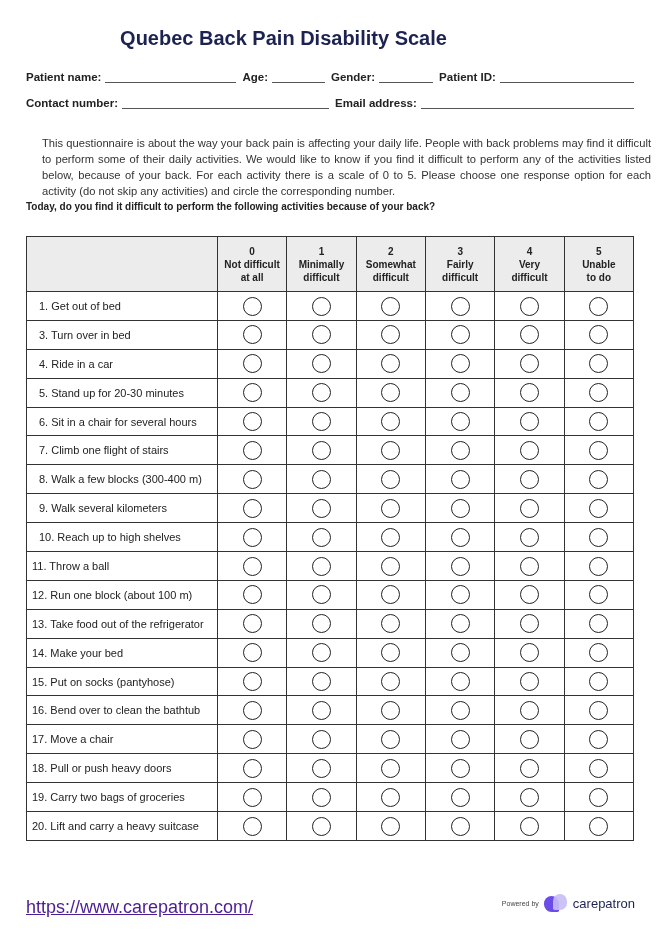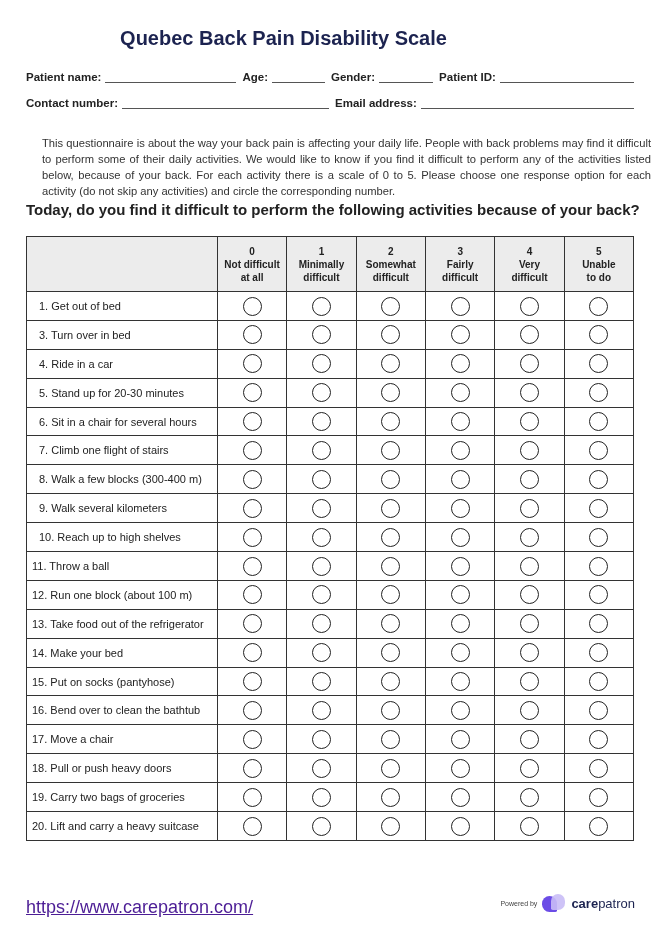--- a/index.html
+++ b/index.html
@@ -8,21 +8,21 @@
   .title { position: absolute; top: 27px; left: 0; width: 567px; text-align: center;
     font-size: 20px; font-weight: bold; color: #1c2350; }
   .field-row { position: absolute; left: 26px; width: 608px; display: flex; align-items: flex-end;
     font-size: 11.5px; font-weight: bold; color: #222; }
   .field-row .lbl { white-space: nowrap; margin-right: 4px; }
   .field-row .line { border-bottom: 1px solid #555; height: 13px; margin-right: 6px; }
   .row1 { top: 70px; justify-content: space-between; }
   .row2 { top: 96px; align-items: flex-end; }
   .intro { position: absolute; left: 42px; top: 135px; width: 609px; font-size: 11.2px; line-height: 16px;
     text-align: justify; color: #333; }
-  .question { position: absolute; left: 26px; top: 201px; font-size: 15px; font-weight: bold; color: #222; }
+  .question { position: absolute; left: 26px; top: 201px; font-size: 10px; font-weight: bold; color: #222; }
   table.scale { position: absolute; left: 26px; top: 236px; width: 608px; border-collapse: collapse; }
   table.scale th, table.scale td { border: 1px solid #333; }
   table.scale thead th { background: #ececec; height: 55px; font-size: 10px; font-weight: bold;
     line-height: 13px; text-align: center; color: #222; vertical-align: middle; }
   table.scale th.label-h { width: 191px; }
   table.scale th.opt { width: 69.5px; }
   table.scale td { height: 28.9px; }
   table.scale td.act { font-size: 11px; padding-left: 12px; color: #222; white-space: nowrap; }
   table.scale tbody tr:nth-child(n+10) td.act { padding-left: 5px; }
   table.scale td.cell { text-align: center; vertical-align: middle; }
@@ -31,21 +31,21 @@
   .footer-url { position: absolute; left: 26px; top: 897px; font-size: 18px; color: #4c1d95;
     text-decoration: underline; }
   .brand { position: absolute; right: 26px; top: 894px; display: flex; align-items: center; }
   .brand .powered { font-size: 7px; color: #444; margin-right: 5px; }
   .brand .logo { width: 24px; height: 18px; position: relative; margin-right: 5px; }
   .brand .logo .a { position: absolute; left: 0; top: 2px; width: 15px; height: 16px; background: #6b4ce6;
     border-radius: 8px 8px 2px 8px; }
   .brand .logo .b { position: absolute; left: 9px; top: 0; width: 14px; height: 16px; background: #c9bdf6;
     border-radius: 8px 8px 8px 2px; opacity: 0.9; }
   .brand .name { font-size: 13px; color: #1c2350; }
-  .brand .name b { font-weight: bold; }
+  .brand .name b { font-weight: normal; }
 </style>
 </head>
 <body>
 
 <div class="title">Quebec Back Pain Disability Scale</div>
 
 <div class="field-row row1">
   <span class="lbl">Patient name:</span>
   <span class="line" style="width:131px"></span>
   <span class="lbl">Age:</span>

